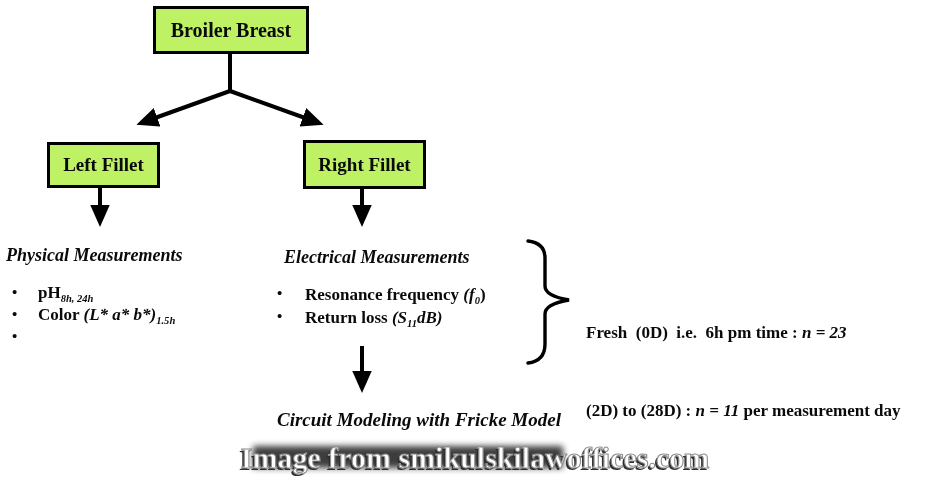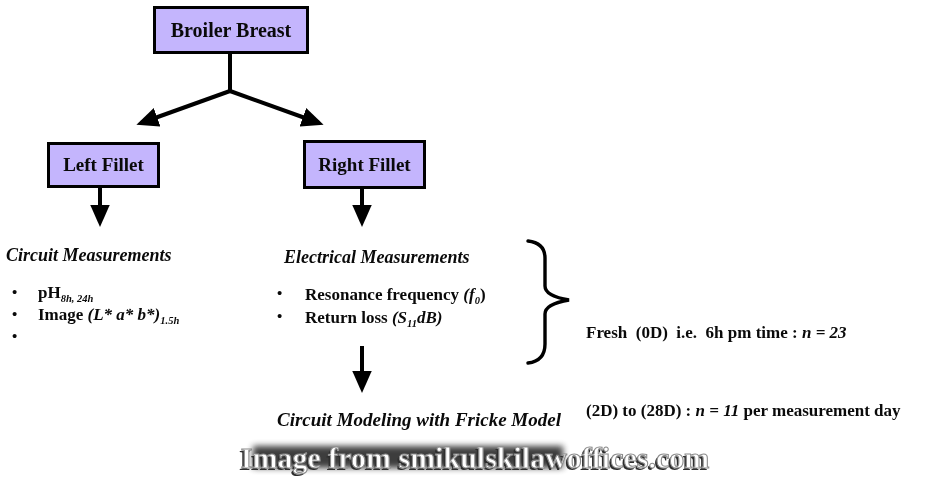--- a/index.html
+++ b/index.html
@@ -2,21 +2,21 @@
 <html><head>
 <meta charset="utf-8">
 <style>
   html,body{margin:0;padding:0;background:#ffffff;}
   .canvas{
     position:relative;width:950px;height:480px;background:#ffffff;
     font-family:"Liberation Serif",serif;color:#0a0a0a;overflow:hidden;
   }
   
   .node{
-    position:absolute;border:3px solid #000;background:#c4b5fd;
+    position:absolute;border:3px solid #000;background:#bef264;
     display:flex;align-items:center;justify-content:center;
     font-weight:bold;font-size:20px;white-space:nowrap;
   }
   #box-root {left:153px;top:6px;width:150px;height:42px;}
   #box-left {left:47px;top:142px;width:107px;height:40px;font-size:19px;}
   #box-right{left:303px;top:140px;width:117px;height:43px;font-size:19px;}
   
   #connectors{position:absolute;left:0;top:0;width:950px;height:480px;pointer-events:none;}
   #connectors line{stroke:#000;stroke-width:4;}
   
@@ -69,27 +69,27 @@
   <div class="node" id="box-root">
     <span>Broiler Breast</span>
   </div>
   <div class="node" id="box-left">
     <span>Left Fillet</span>
   </div>
   <div class="node" id="box-right">
     <span>Right Fillet</span>
   </div>
 
-  <div class="sec-heading" id="ph-head">Circuit Measurements</div>
+  <div class="sec-heading" id="ph-head">Physical Measurements</div>
   <div class="blist" id="ph-list">
     <div class="bitem">
       <span class="bullet">•</span><span>pH</span><sub class="ssub">8h, 24h</sub>
     </div>
     <div class="bitem">
-      <span class="bullet">•</span><span>Image </span><span class="math">(L* a* b*)</span><sub class="ssub">1.5h</sub>
+      <span class="bullet">•</span><span>Color </span><span class="math">(L* a* b*)</span><sub class="ssub">1.5h</sub>
     </div>
     <div class="bitem">
       <span class="bullet">•</span>
     </div>
   </div>
 
   <div class="sec-heading" id="el-head">Electrical Measurements</div>
   <div class="blist" id="el-list">
     <div class="bitem">
       <span class="bullet">•</span><span>Resonance frequency </span><span class="math">(f</span><sub class="ssub">0</sub><span>)</span>

